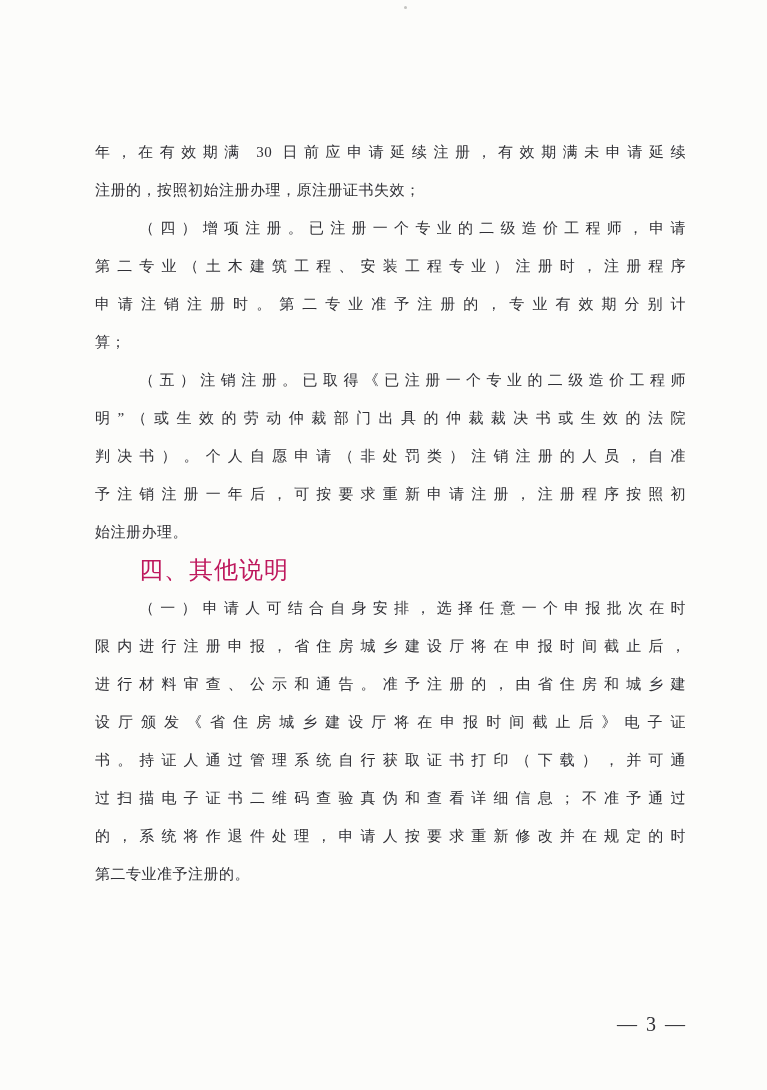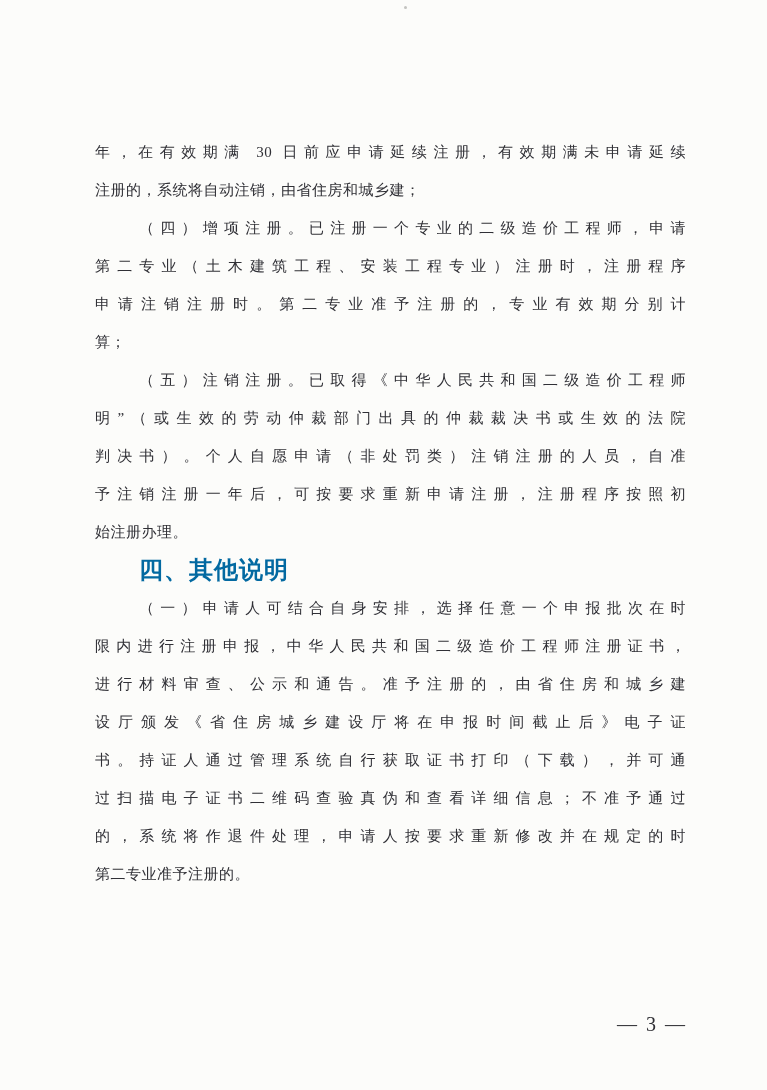--- a/index.html
+++ b/index.html
@@ -35,23 +35,23 @@
     text-align: justify;
     text-align-last: justify;
     -moz-text-align-last: justify;
   }
   .indent {
     text-indent: 38px;
     margin-left: 6px;
   }
   .heading {
     font-family: "Liberation Sans", "DejaVu Sans", sans-serif;
-    font-weight: 700;
+    font-weight: 400;
     font-size: 24px;
-    color: #0369a1;
+    color: #be185d;
     letter-spacing: 1px;
   }
   .page-number {
     position: absolute;
     left: 607px;
     top: 1010px;
     width: 90px;
     height: 28px;
     line-height: 28px;
     font-size: 20px;
@@ -71,33 +71,33 @@
   }
 </style>
 </head>
 <body>
 
 <div class="page">
   <div class="speck"></div>
 
   <div class="textblock">
     <div class="line full">年，在有效期满 30 日前应申请延续注册，有效期满未申请延续</div>
-    <div class="line">注册的，系统将自动注销，由省住房和城乡建；</div>
+    <div class="line">注册的，按照初始注册办理，原注册证书失效；</div>
     <div class="line indent full">（四）增项注册。已注册一个专业的二级造价工程师，申请</div>
     <div class="line full">第二专业（土木建筑工程、安装工程专业）注册时，注册程序</div>
     <div class="line full">申请注销注册时。第二专业准予注册的，专业有效期分别计</div>
     <div class="line">算；</div>
-    <div class="line indent full">（五）注销注册。已取得《中华人民共和国二级造价工程师</div>
+    <div class="line indent full">（五）注销注册。已取得《已注册一个专业的二级造价工程师</div>
     <div class="line full">明”（或生效的劳动仲裁部门出具的仲裁裁决书或生效的法院</div>
     <div class="line full">判决书）。个人自愿申请（非处罚类）注销注册的人员，自准</div>
     <div class="line full">予注销注册一年后，可按要求重新申请注册，注册程序按照初</div>
     <div class="line">始注册办理。</div>
     <div class="line indent heading">四、其他说明</div>
     <div class="line indent full">（一）申请人可结合自身安排，选择任意一个申报批次在时</div>
-    <div class="line full">限内进行注册申报，中华人民共和国二级造价工程师注册证书，</div>
+    <div class="line full">限内进行注册申报，省住房城乡建设厅将在申报时间截止后，</div>
     <div class="line full">进行材料审查、公示和通告。准予注册的，由省住房和城乡建</div>
     <div class="line full">设厅颁发《省住房城乡建设厅将在申报时间截止后》电子证</div>
     <div class="line full">书。持证人通过管理系统自行获取证书打印（下载），并可通</div>
     <div class="line full">过扫描电子证书二维码查验真伪和查看详细信息；不准予通过</div>
     <div class="line full">的，系统将作退件处理，申请人按要求重新修改并在规定的时</div>
     <div class="line">第二专业准予注册的。</div>
   </div>
 
   <div class="page-number">— 3 —</div>
 </div>

